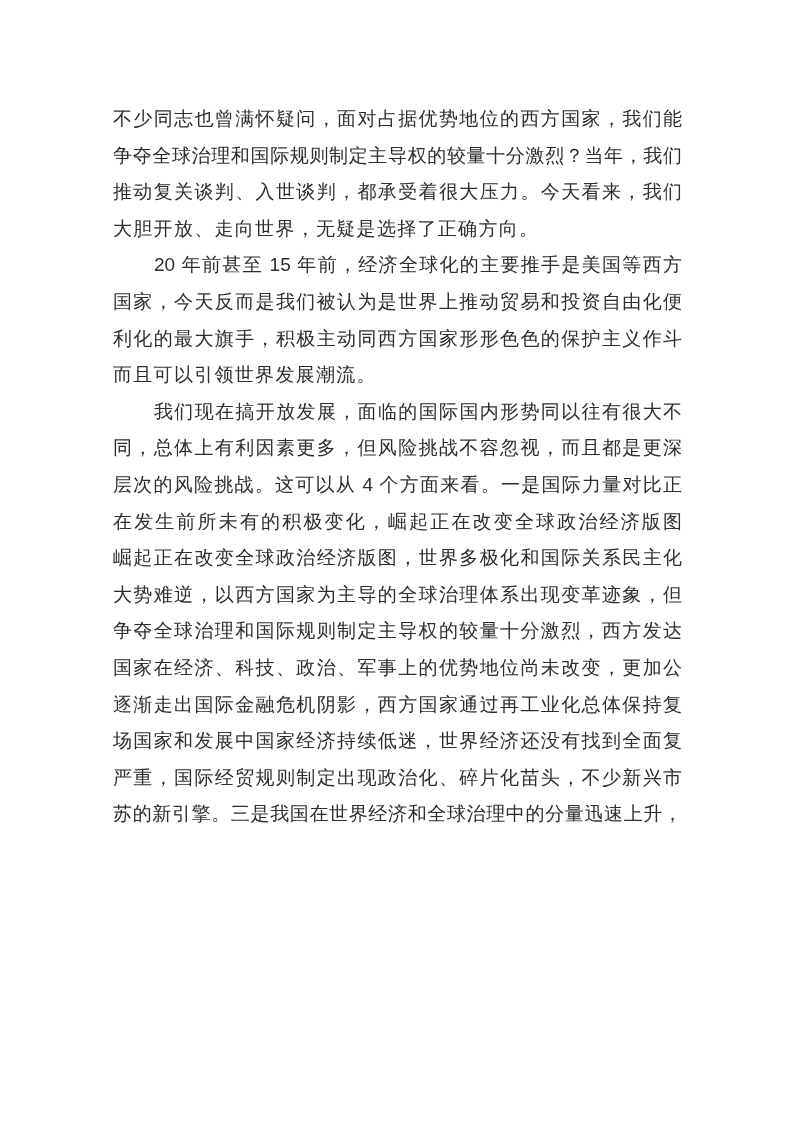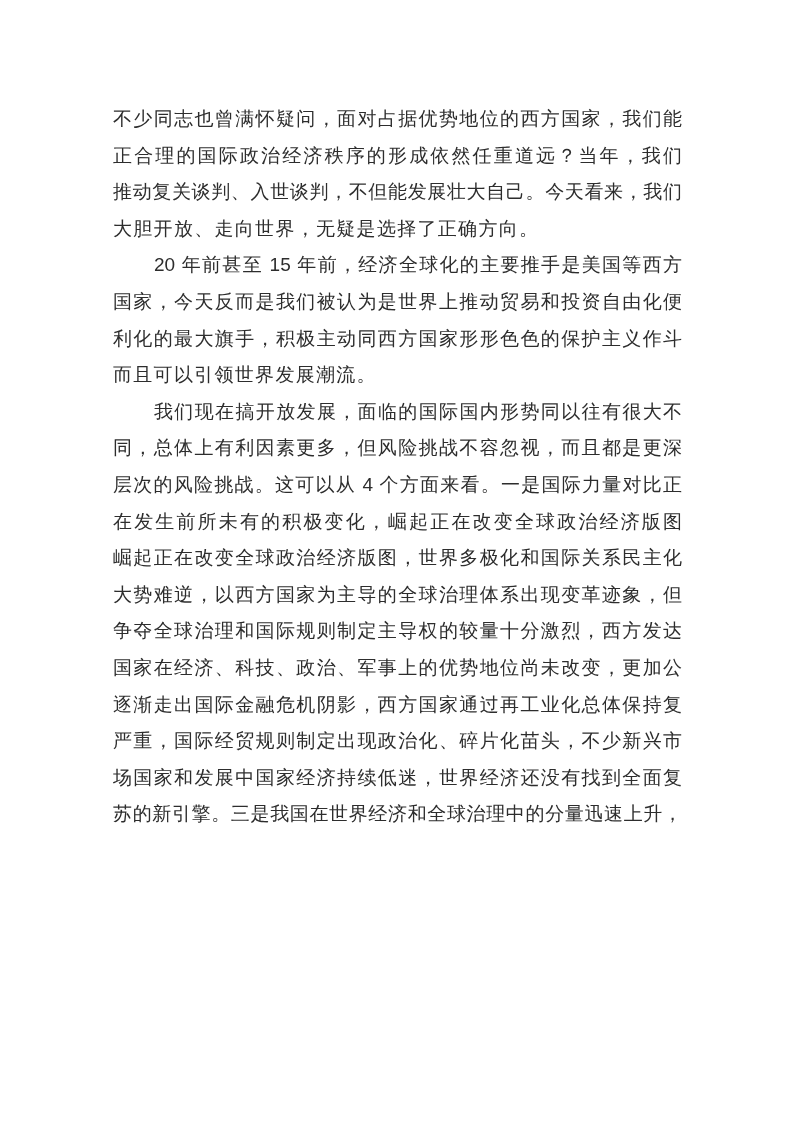--- a/index.html
+++ b/index.html
@@ -46,33 +46,33 @@
   .text-line.indent {
     text-indent: 41px;
   }
 </style>
 </head>
 <body>
 
 <div class="page">
   <div class="doc-text">
       <div class="text-line fill">不少同志也曾满怀疑问，面对占据优势地位的西方国家，我们能</div>
-      <div class="text-line fill">正合理的国际政治经济秩序的形成依然任重道远？当年，我们</div>
-      <div class="text-line fill">推动复关谈判、入世谈判，不但能发展壮大自己。今天看来，我们</div>
+      <div class="text-line fill">争夺全球治理和国际规则制定主导权的较量十分激烈？当年，我们</div>
+      <div class="text-line fill">推动复关谈判、入世谈判，都承受着很大压力。今天看来，我们</div>
       <div class="text-line">大胆开放、走向世界，无疑是选择了正确方向。</div>
       <div class="text-line fill indent">20 年前甚至 15 年前，经济全球化的主要推手是美国等西方</div>
       <div class="text-line fill">国家，今天反而是我们被认为是世界上推动贸易和投资自由化便</div>
       <div class="text-line fill">利化的最大旗手，积极主动同西方国家形形色色的保护主义作斗</div>
       <div class="text-line">而且可以引领世界发展潮流。</div>
       <div class="text-line fill indent">我们现在搞开放发展，面临的国际国内形势同以往有很大不</div>
       <div class="text-line fill">同，总体上有利因素更多，但风险挑战不容忽视，而且都是更深</div>
       <div class="text-line fill">层次的风险挑战。这可以从 4 个方面来看。一是国际力量对比正</div>
       <div class="text-line fill">在发生前所未有的积极变化，崛起正在改变全球政治经济版图</div>
       <div class="text-line fill">崛起正在改变全球政治经济版图，世界多极化和国际关系民主化</div>
       <div class="text-line fill">大势难逆，以西方国家为主导的全球治理体系出现变革迹象，但</div>
       <div class="text-line fill">争夺全球治理和国际规则制定主导权的较量十分激烈，西方发达</div>
       <div class="text-line fill">国家在经济、科技、政治、军事上的优势地位尚未改变，更加公</div>
       <div class="text-line fill">逐渐走出国际金融危机阴影，西方国家通过再工业化总体保持复</div>
+      <div class="text-line fill">场国家和发展中国家经济持续低迷，世界经济还没有找到全面复</div>
       <div class="text-line fill">严重，国际经贸规则制定出现政治化、碎片化苗头，不少新兴市</div>
-      <div class="text-line fill">场国家和发展中国家经济持续低迷，世界经济还没有找到全面复</div>
       <div class="text-line fill">苏的新引擎。三是我国在世界经济和全球治理中的分量迅速上升，</div>
     </div>
 </div>
 
 </body></html>

